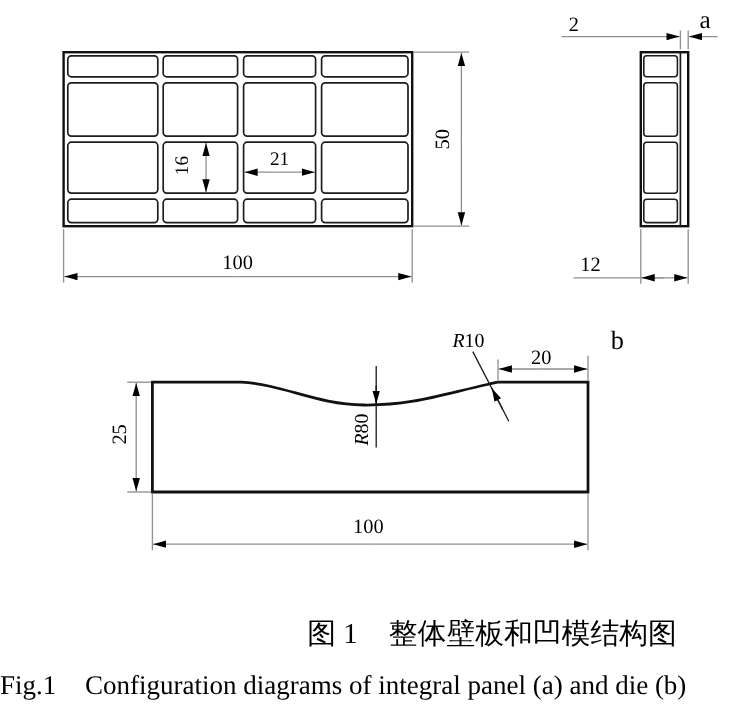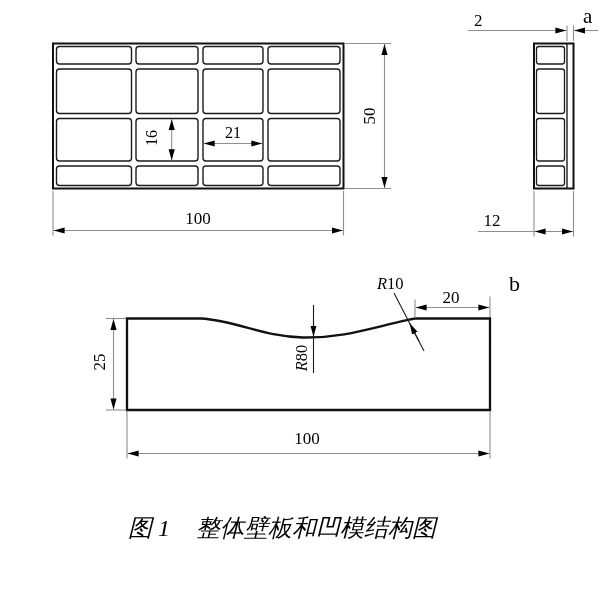--- a/index.html
+++ b/index.html
@@ -4,21 +4,21 @@
 <style>
   html,body{margin:0;padding:0;background:#ffffff;}
   #page{position:relative;width:616px;height:593px;background:#ffffff;overflow:hidden;
         font-family:"Liberation Serif",serif;color:#000;}
   #drawing{position:absolute;left:0;top:0;}
   .dim-text{font-family:"Liberation Serif",serif;font-size:17px;fill:#000;}
   .dim-text-sm{font-family:"Liberation Serif",serif;font-size:16px;fill:#000;}
   .radius-text{font-family:"Liberation Serif",serif;font-size:16.5px;fill:#000;}
   .radius-text .r-it{font-style:italic;}
   .view-label{font-family:"Liberation Serif",serif;font-size:21px;fill:#000;}
-  .caption{position:absolute;left:0;width:564px;text-align:center;white-space:nowrap;font-style:italic;}
+  .caption{position:absolute;left:0;width:564px;text-align:right;white-space:nowrap;}
   .caption-zh{top:512px;font-size:24px;font-family:"Liberation Serif","DejaVu Sans",serif;}
   .caption-zh .cap-text{margin-left:26px;}
   .caption-en{top:558px;font-size:22.5px;font-family:"Liberation Serif",serif;}
   .caption-en .cap-text{margin-left:24px;}
 </style>
 </head>
 <body>
 
 <div id="page">
 
@@ -156,14 +156,17 @@
     </g>
     <text class="radius-text" transform="rotate(-90 301.5 358)" x="301.5" y="363" text-anchor="middle"><tspan class="r-it">R</tspan><tspan>80</tspan></text>
 
     <text class="view-label" x="509" y="291" style="font-size:22px">b</text>
   </g>
 </svg>
 
 <div class="caption caption-zh">
   <span class="cap-label">图 1</span><span class="cap-text">整体壁板和凹模结构图</span>
 </div>
+<div class="caption caption-en">
+  <span class="cap-label">Fig.1</span><span class="cap-text">Configuration diagrams of integral panel (a) and die (b)</span>
+</div>
 
 </div>
 
 </body></html>

